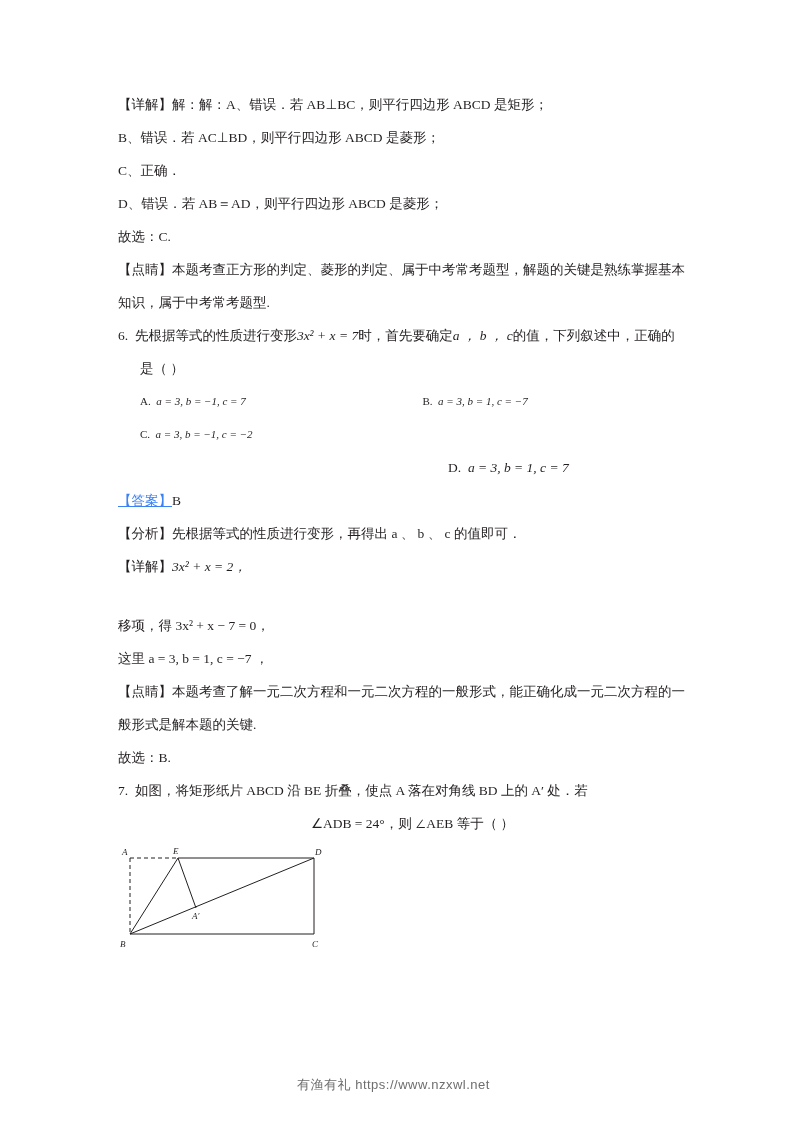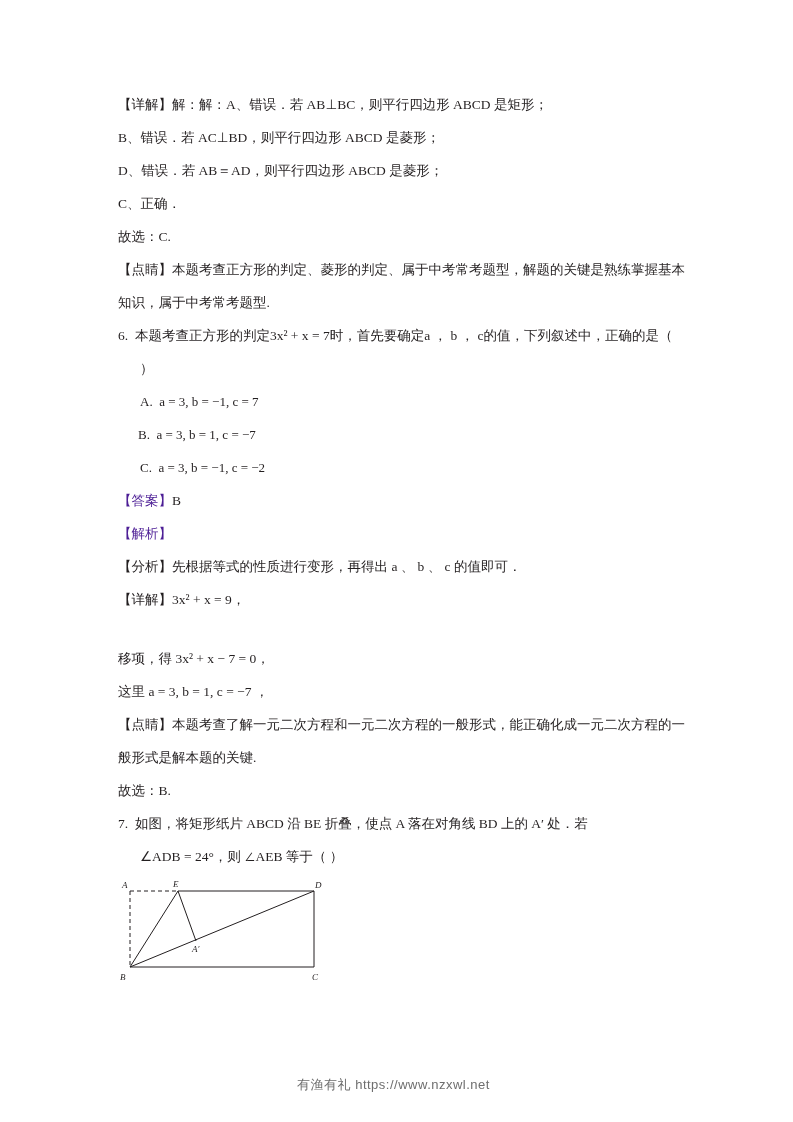--- a/index.html
+++ b/index.html
@@ -23,33 +23,33 @@
     box-sizing: border-box;
     padding: 88px 108px 12px 118px;
   }
   .line {
     font-size: 13.5px;
     line-height: 33px;
     color: #231f20;
     white-space: nowrap;
   }
   .line.wrap { white-space: normal; }
-  .blue { color: #4c1d95; }
+  .blue { color: #3b82f6; text-decoration: underline; }
   .hang {
     padding-left: 22px;
     text-indent: -22px;
   }
   .math {
     font-family: "Liberation Serif", serif;
+    font-style: italic;
   }
   .opt-row {
     display: flex;
-    font-size: 13px;
+    font-size: 11px;
     line-height: 33px;
-    flex-direction: column;
   }
   .opt-a { width: 300px; padding-left: 22px; }
   .opt-b { width: 300px; margin-left: 20px; }
   .opt-c { padding-left: 22px; }
   .opt-d-row {
     font-size: 13.5px;
     line-height: 33px;
     padding-left: 330px;
   }
   .spacer-md { height: 26px; }
@@ -64,68 +64,71 @@
     left: 0;
     right: 6px;
     bottom: 28px;
     text-align: center;
     font-size: 13px;
     color: #6e6e6e;
     font-family: "Liberation Sans", sans-serif;
     letter-spacing: 0.5px;
     margin-top: 44px;
   }
-  .q7-line2 { padding-left: 22px; }
+  .q7-line2 { padding-left: 22px; text-align: center; }
 </style>
 </head>
 <body>
 
 <div class="page">
 
   <div class="line">【详解】解：解：A、错误．若 AB⊥BC，则平行四边形 ABCD 是矩形；</div>
   <div class="line">B、错误．若 AC⊥BD，则平行四边形 ABCD 是菱形；</div>
+  <div class="line">C、正确．</div>
   <div class="line">D、错误．若 AB＝AD，则平行四边形 ABCD 是菱形；</div>
-  <div class="line">C、正确．</div>
   <div class="line">故选：C.</div>
   <div class="line wrap">【点睛】本题考查正方形的判定、菱形的判定、属于中考常考题型，解题的关键是熟练掌握基本知识，属于中考常考题型.</div>
 
   <div class="line wrap hang">
     <span>6.</span>
-    <span>&nbsp;</span><span>本题考查正方形的判定</span><span class="math">3x² + x = 7</span><span>时，首先要确定</span><span class="math">a ， b ， c</span><span>的值，下列叙述中，正确的是（      ）</span>
+    <span>&nbsp;</span><span>先根据等式的性质进行变形</span><span class="math">3x² + x = 7</span><span>时，首先要确定</span><span class="math">a ， b ， c</span><span>的值，下列叙述中，正确的是（      ）</span>
   </div>
 
   <div class="opt-row">
     <div class="opt-a">
       <span>A.</span>
       &nbsp;<span class="math">a = 3, b = −1, c = 7</span>
     </div>
     <div class="opt-b">
       <span>B.</span>
       &nbsp;<span class="math">a = 3, b = 1, c = −7</span>
     </div>
   </div>
 
   <div class="opt-row">
     <div class="opt-c">
       <span>C.</span>
       &nbsp;<span class="math">a = 3, b = −1, c = −2</span>
     </div>
   </div>
 
+  <div class="opt-d-row">
+    <span>D.</span>
+    &nbsp;<span class="math">a = 3, b = 1, c = 7</span>
+  </div>
 
   <div class="line">
     <span class="blue">【答案】</span><span>B</span>
   </div>
 
-  <div class="line blue">【解析】</div>
 
   <div class="line">【分析】先根据等式的性质进行变形，再得出 a 、 b 、 c 的值即可．</div>
 
   <div class="line">
-    <span>【详解】</span><span class="math">3x² + x = 9，</span>
+    <span>【详解】</span><span class="math">3x² + x = 2，</span>
   </div>
 
   <div class="spacer-md"></div>
 
   <div class="line">移项，得 3x² + x − 7 = 0，</div>
   <div class="line">这里 a = 3, b = 1, c = −7 ，</div>
   <div class="line wrap">【点睛】本题考查了解一元二次方程和一元二次方程的一般形式，能正确化成一元二次方程的一般形式是解本题的关键.</div>
 
   <div class="line">故选：B.</div>
 

